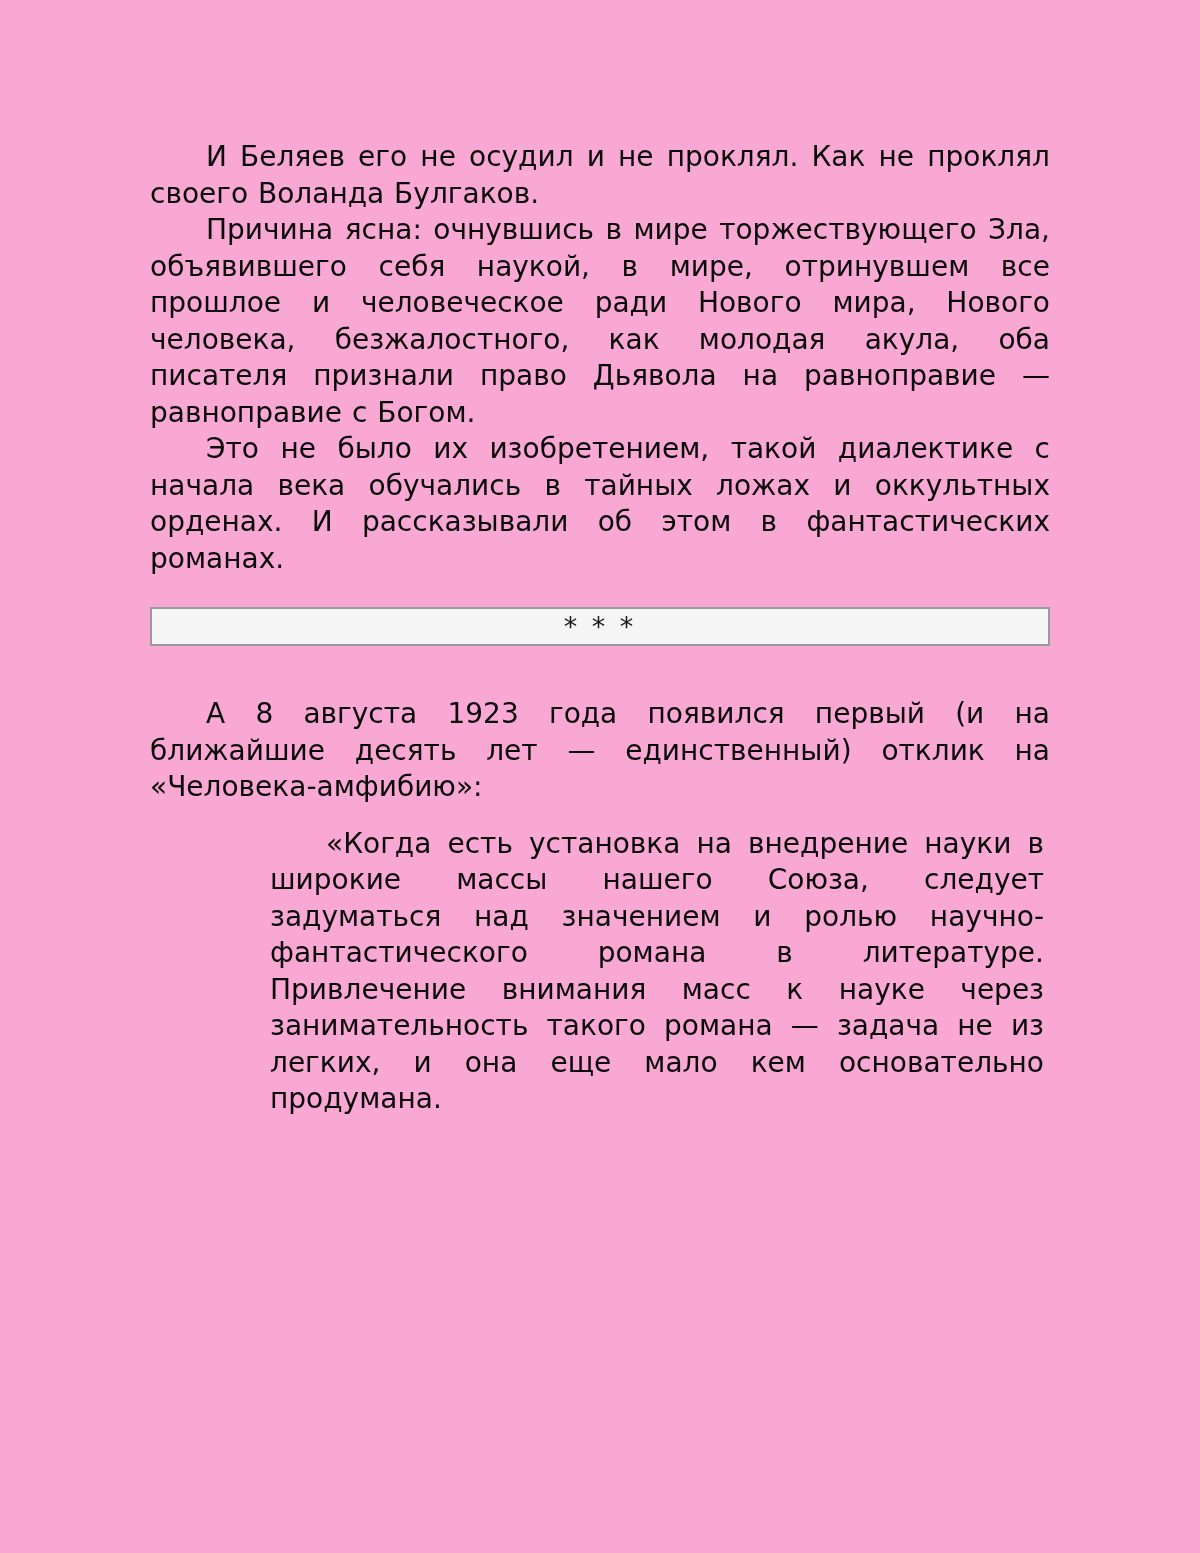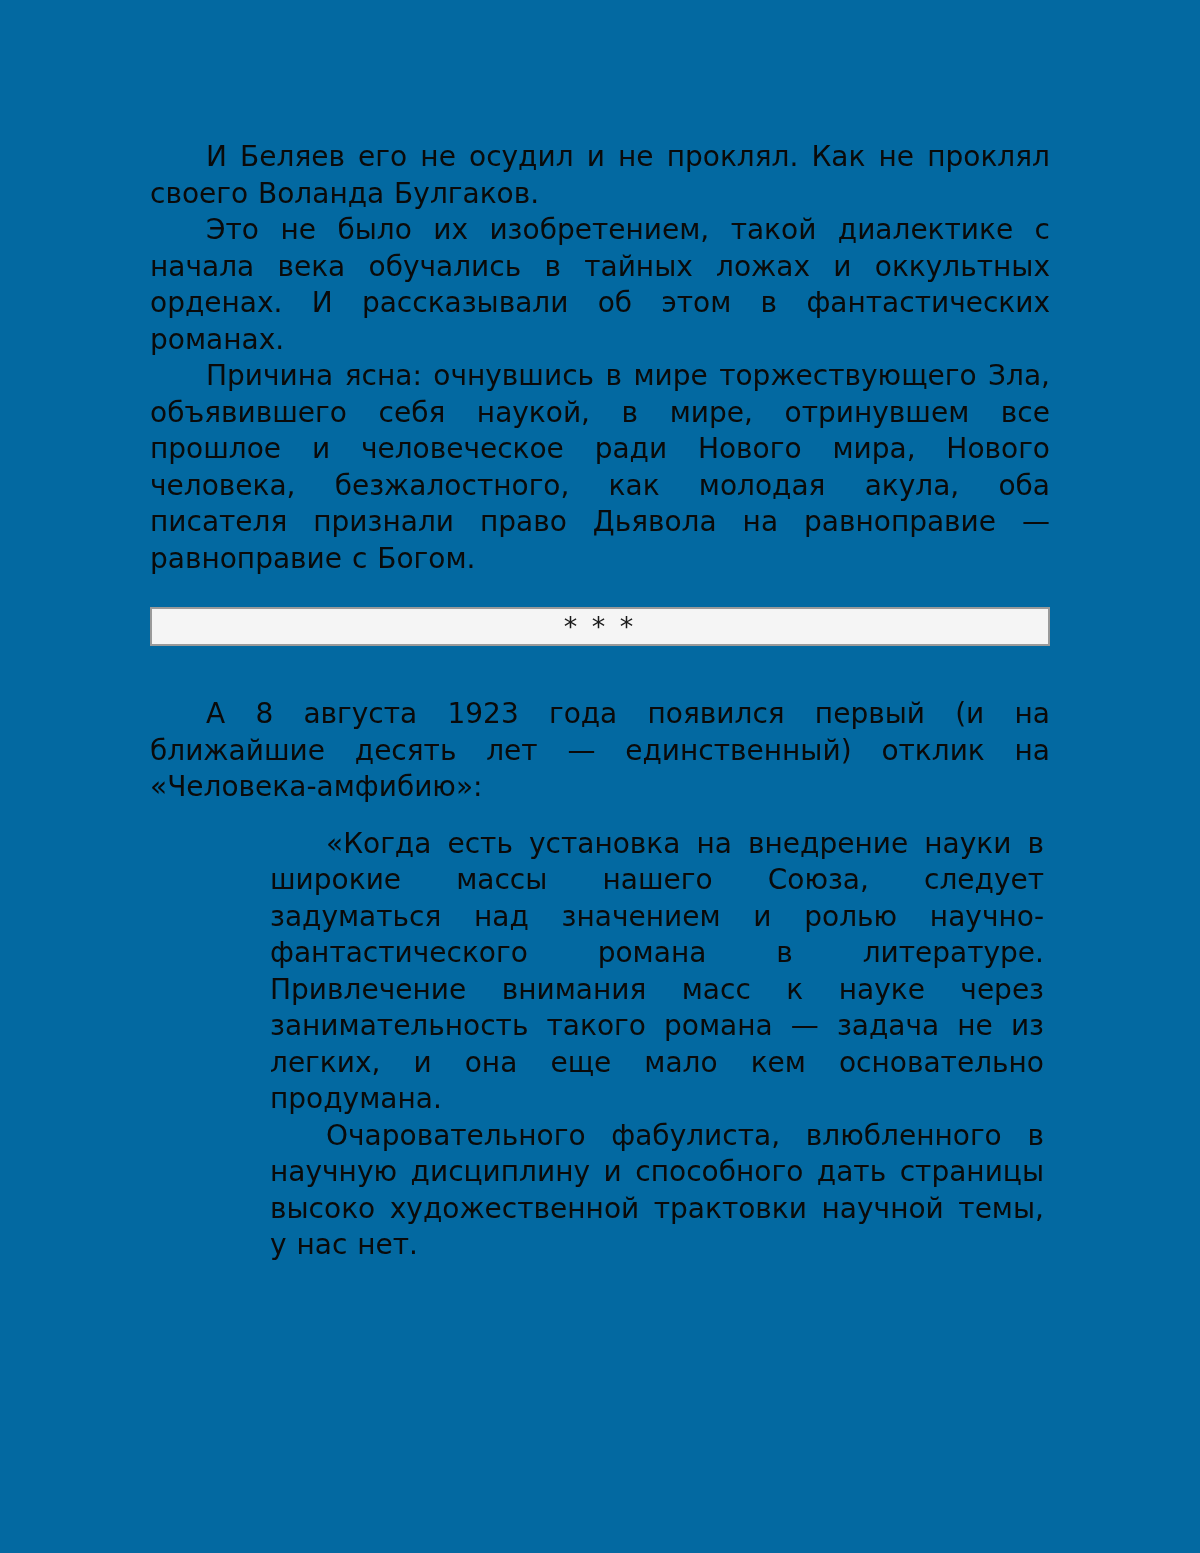--- a/index.html
+++ b/index.html
@@ -12,21 +12,21 @@
     height: 1553px;
     overflow: hidden;
     font-family: "DejaVu Sans", "Liberation Sans", sans-serif;
     color: #0a0a0a;
   }
   .page {
     box-sizing: border-box;
     width: 1200px;
     height: 1553px;
     padding: 139px 150px 0 150px;
-    background: #0369a1;
+    background: #f9a8d4;
   }
   .page p {
     margin: 0;
     font-size: 28px;
     line-height: 36.5px;
     text-align: justify;
     text-indent: 56px;
     word-spacing: 1px;
   }
   .separator-box {
@@ -55,29 +55,28 @@
     text-indent: 56px;
   }
 </style>
 </head>
 <body>
 
 <div class="page">
 
   <p>И Беляев его не осудил и не проклял. Как не проклял своего Воланда Булгаков.</p>
 
+  <p>Причина ясна: очнувшись в мире торжествующего Зла, объявившего себя наукой, в мире, отринувшем все прошлое и человеческое ради Нового мира, Нового человека, безжалостного, как молодая акула, оба писателя признали право Дьявола на равноправие — равноправие с Богом.</p>
+
   <p>Это не было их изобретением, такой диалектике с начала века обучались в тайных ложах и оккультных орденах. И рассказывали об этом в фантастических романах.</p>
-
-  <p>Причина ясна: очнувшись в мире торжествующего Зла, объявившего себя наукой, в мире, отринувшем все прошлое и человеческое ради Нового мира, Нового человека, безжалостного, как молодая акула, оба писателя признали право Дьявола на равноправие — равноправие с Богом.</p>
 
 
   <div class="separator-box">
     <span class="stars">* * *</span>
   </div>
 
   <p>А 8 августа 1923 года появился первый (и на ближайшие десять лет — единственный) отклик на «Человека-амфибию»:</p>
 
   <blockquote class="review-quote">
     <p>«Когда есть установка на внедрение науки в широкие массы нашего Союза, следует задуматься над значением и ролью научно-фантастического романа в литературе. Привлечение внимания масс к науке через занимательность такого романа — задача не из легких, и она еще мало кем основательно продумана.</p>
-    <p>Очаровательного фабулиста, влюбленного в научную дисциплину и способного дать страницы высоко художественной трактовки научной темы, у нас нет.</p>
   </blockquote>
 
 </div>
 
 </body></html>

